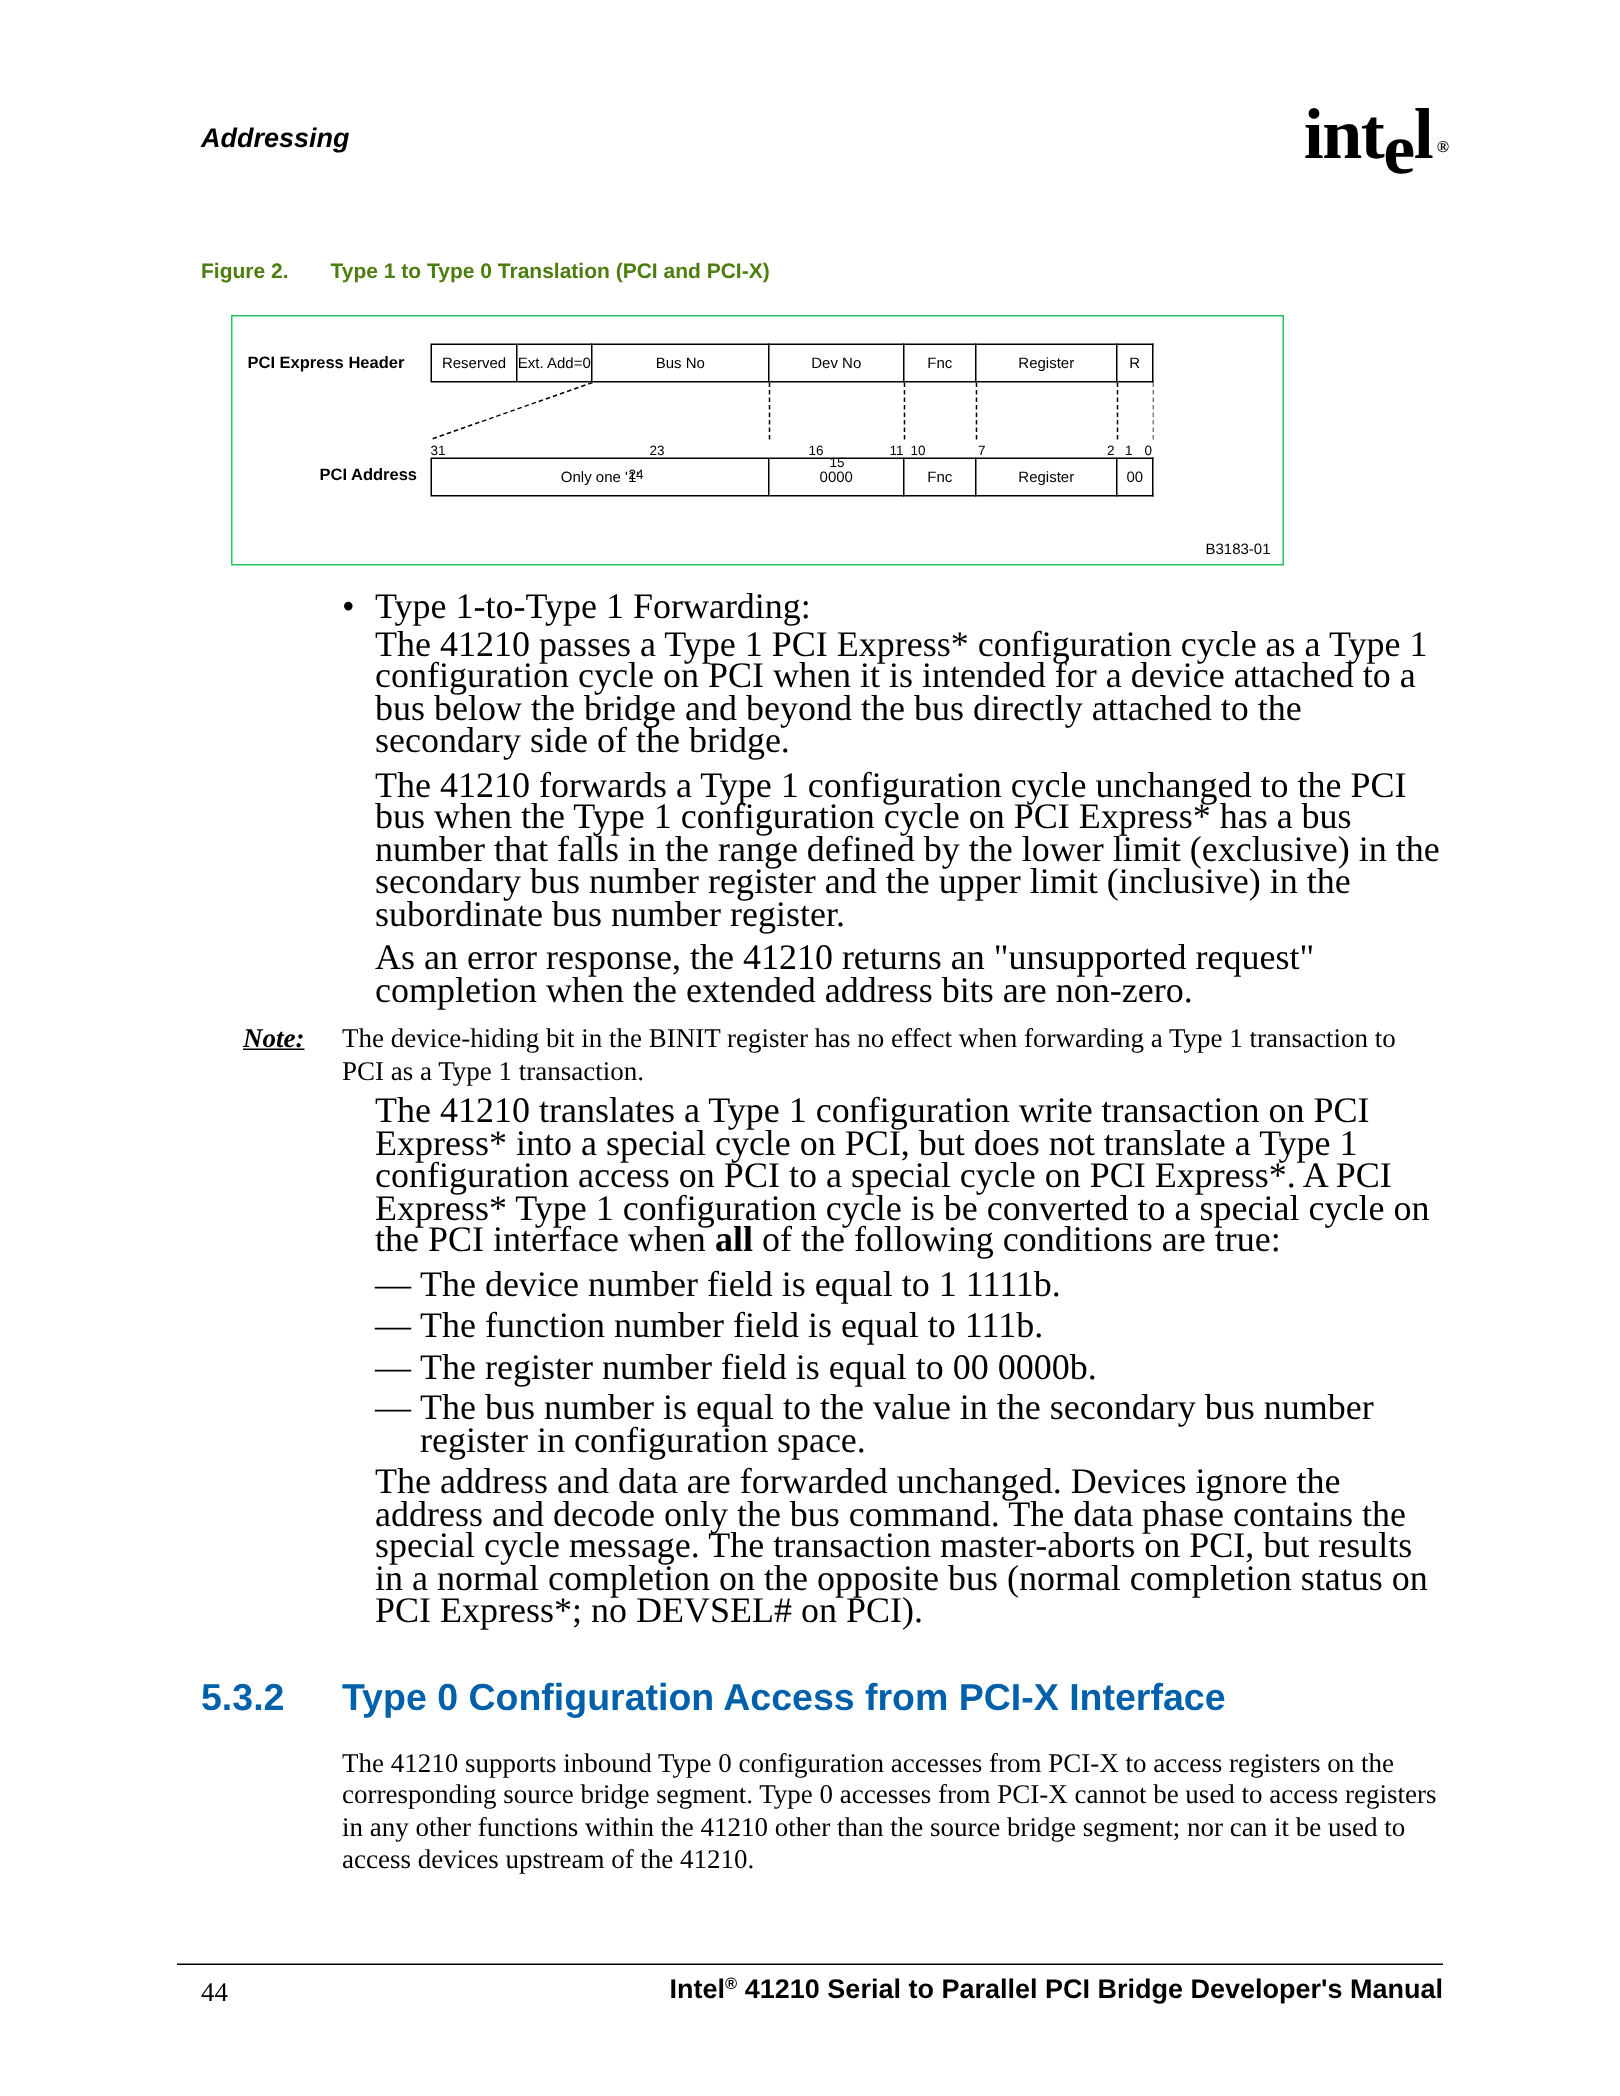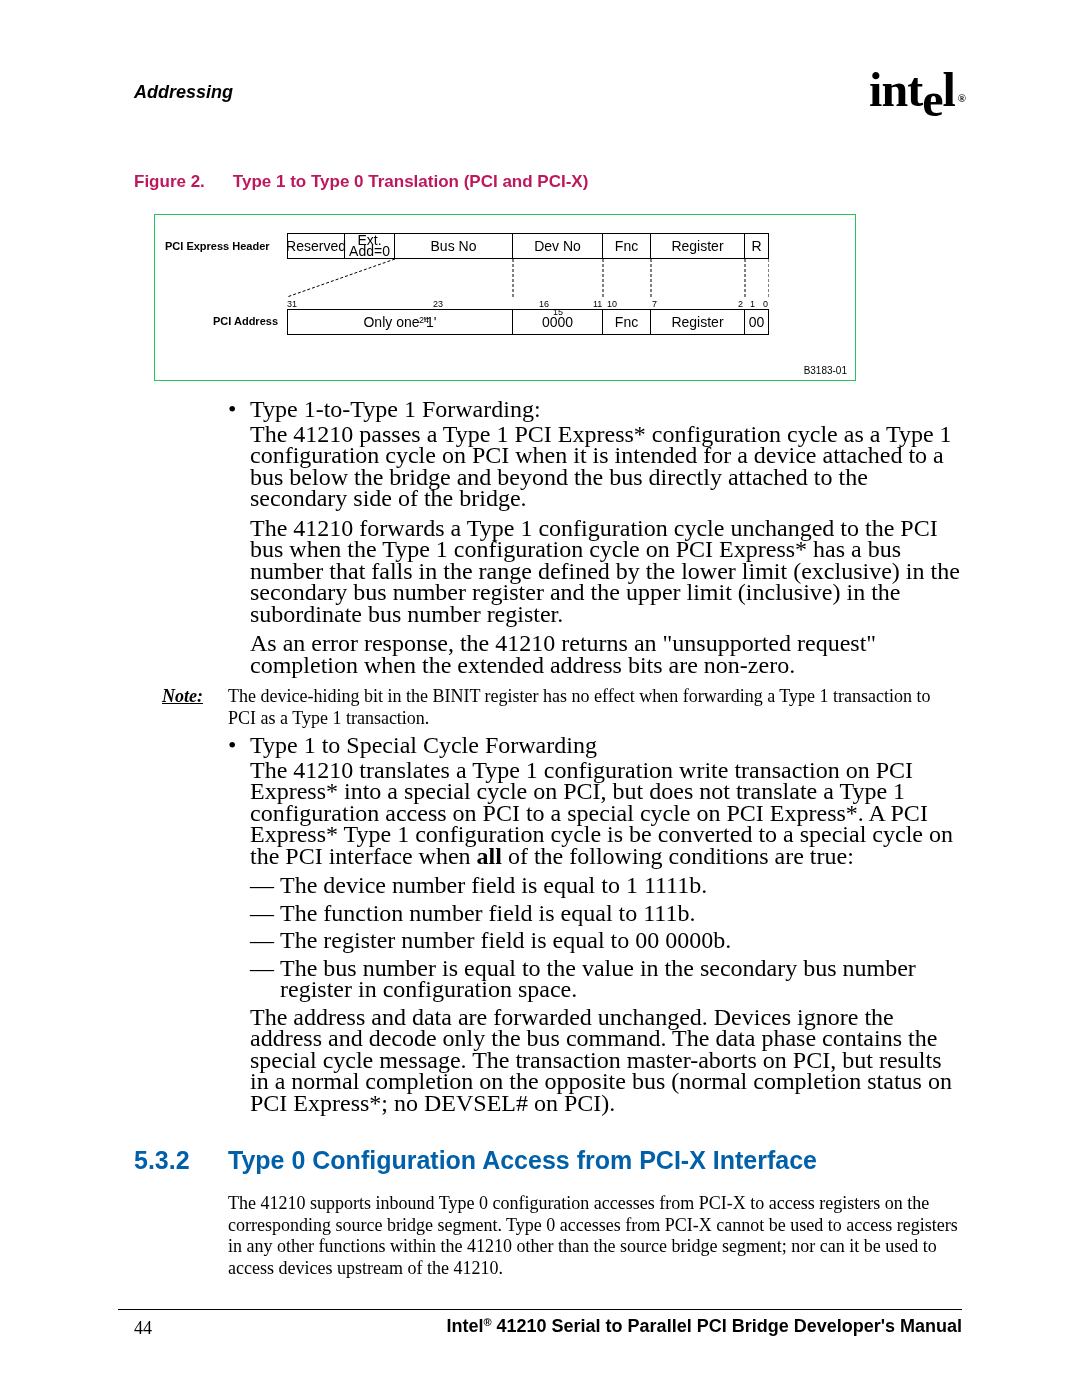--- a/index.html
+++ b/index.html
@@ -50,22 +50,22 @@
   .intel-logo .reg {
     font-size: 11px;
     vertical-align: baseline;
     position: relative;
     top: -4px;
     left: 3px;
   }
   .figure-caption {
     font-family: Arial, Helvetica, sans-serif;
     font-weight: bold;
-    font-size: 17px;
-    color: #be185d;
+    font-size: 14px;
+    color: #4d7c0f;
     margin-left: 16px;
     margin-bottom: 22px;
   }
   .figure-caption .lbl { margin-right: 28px; }
 
   
   .figbox {
     position: relative;
     margin-left: 36px;
     width: 700px;
@@ -85,21 +85,21 @@
     display: flex;
     height: 26px;
   }
   .cell {
     border: 1px solid #000;
     border-left: none;
     display: flex;
     align-items: center;
     justify-content: center;
     text-align: center;
-    font-size: 14px;
+    font-size: 10px;
     line-height: 11px;
     box-sizing: border-box;
   }
   .cell:first-child { border-left: 1px solid #000; }
   .bitlabel {
     position: absolute;
     font-size: 9px;
   }
   .figref {
     position: absolute;
@@ -258,21 +258,20 @@
     <div class="para" style="padding-left:22px;">The 41210 forwards a Type 1 configuration cycle unchanged to the PCI bus when the Type 1 configuration cycle on PCI Express* has a bus number that falls in the range defined by the lower limit (exclusive) in the secondary bus number register and the upper limit (inclusive) in the subordinate bus number register.</div>
     <div class="para" style="padding-left:22px;">As an error response, the 41210 returns an "unsupported request" completion when the extended address bits are non-zero.</div>
   </div>
 
   <div class="note-row">
     <div class="note-label">Note:</div>
     <div class="note-body">The device-hiding bit in the BINIT register has no effect when forwarding a Type 1 transaction to PCI as a Type 1 transaction.</div>
   </div>
 
   <div class="body">
-    <div class="bulleted"><span>Type 1 to Special Cycle Forwarding</span></div>
     <div class="para" style="padding-left:22px;">
       <span>The 41210 translates a Type 1 configuration write transaction on PCI Express* into a special cycle on PCI, but does not translate a Type 1 configuration access on PCI to a special cycle on PCI Express*. A PCI Express* Type 1 configuration cycle is be converted to a special cycle on the PCI interface when </span><strong class="all">all</strong><span> of the following conditions are true:</span>
     </div>
     <div class="dash-item" style="margin-left:22px;">The device number field is equal to 1 1111b.</div>
     <div class="dash-item" style="margin-left:22px;">The function number field is equal to 111b.</div>
     <div class="dash-item" style="margin-left:22px;">The register number field is equal to 00 0000b.</div>
     <div class="dash-item" style="margin-left:22px;">The bus number is equal to the value in the secondary bus number register in configuration space.</div>
     <div class="para" style="padding-left:22px;">The address and data are forwarded unchanged. Devices ignore the address and decode only the bus command. The data phase contains the special cycle message. The transaction master-aborts on PCI, but results in a normal completion on the opposite bus (normal completion status on PCI Express*; no DEVSEL# on PCI).</div>
   </div>
 

